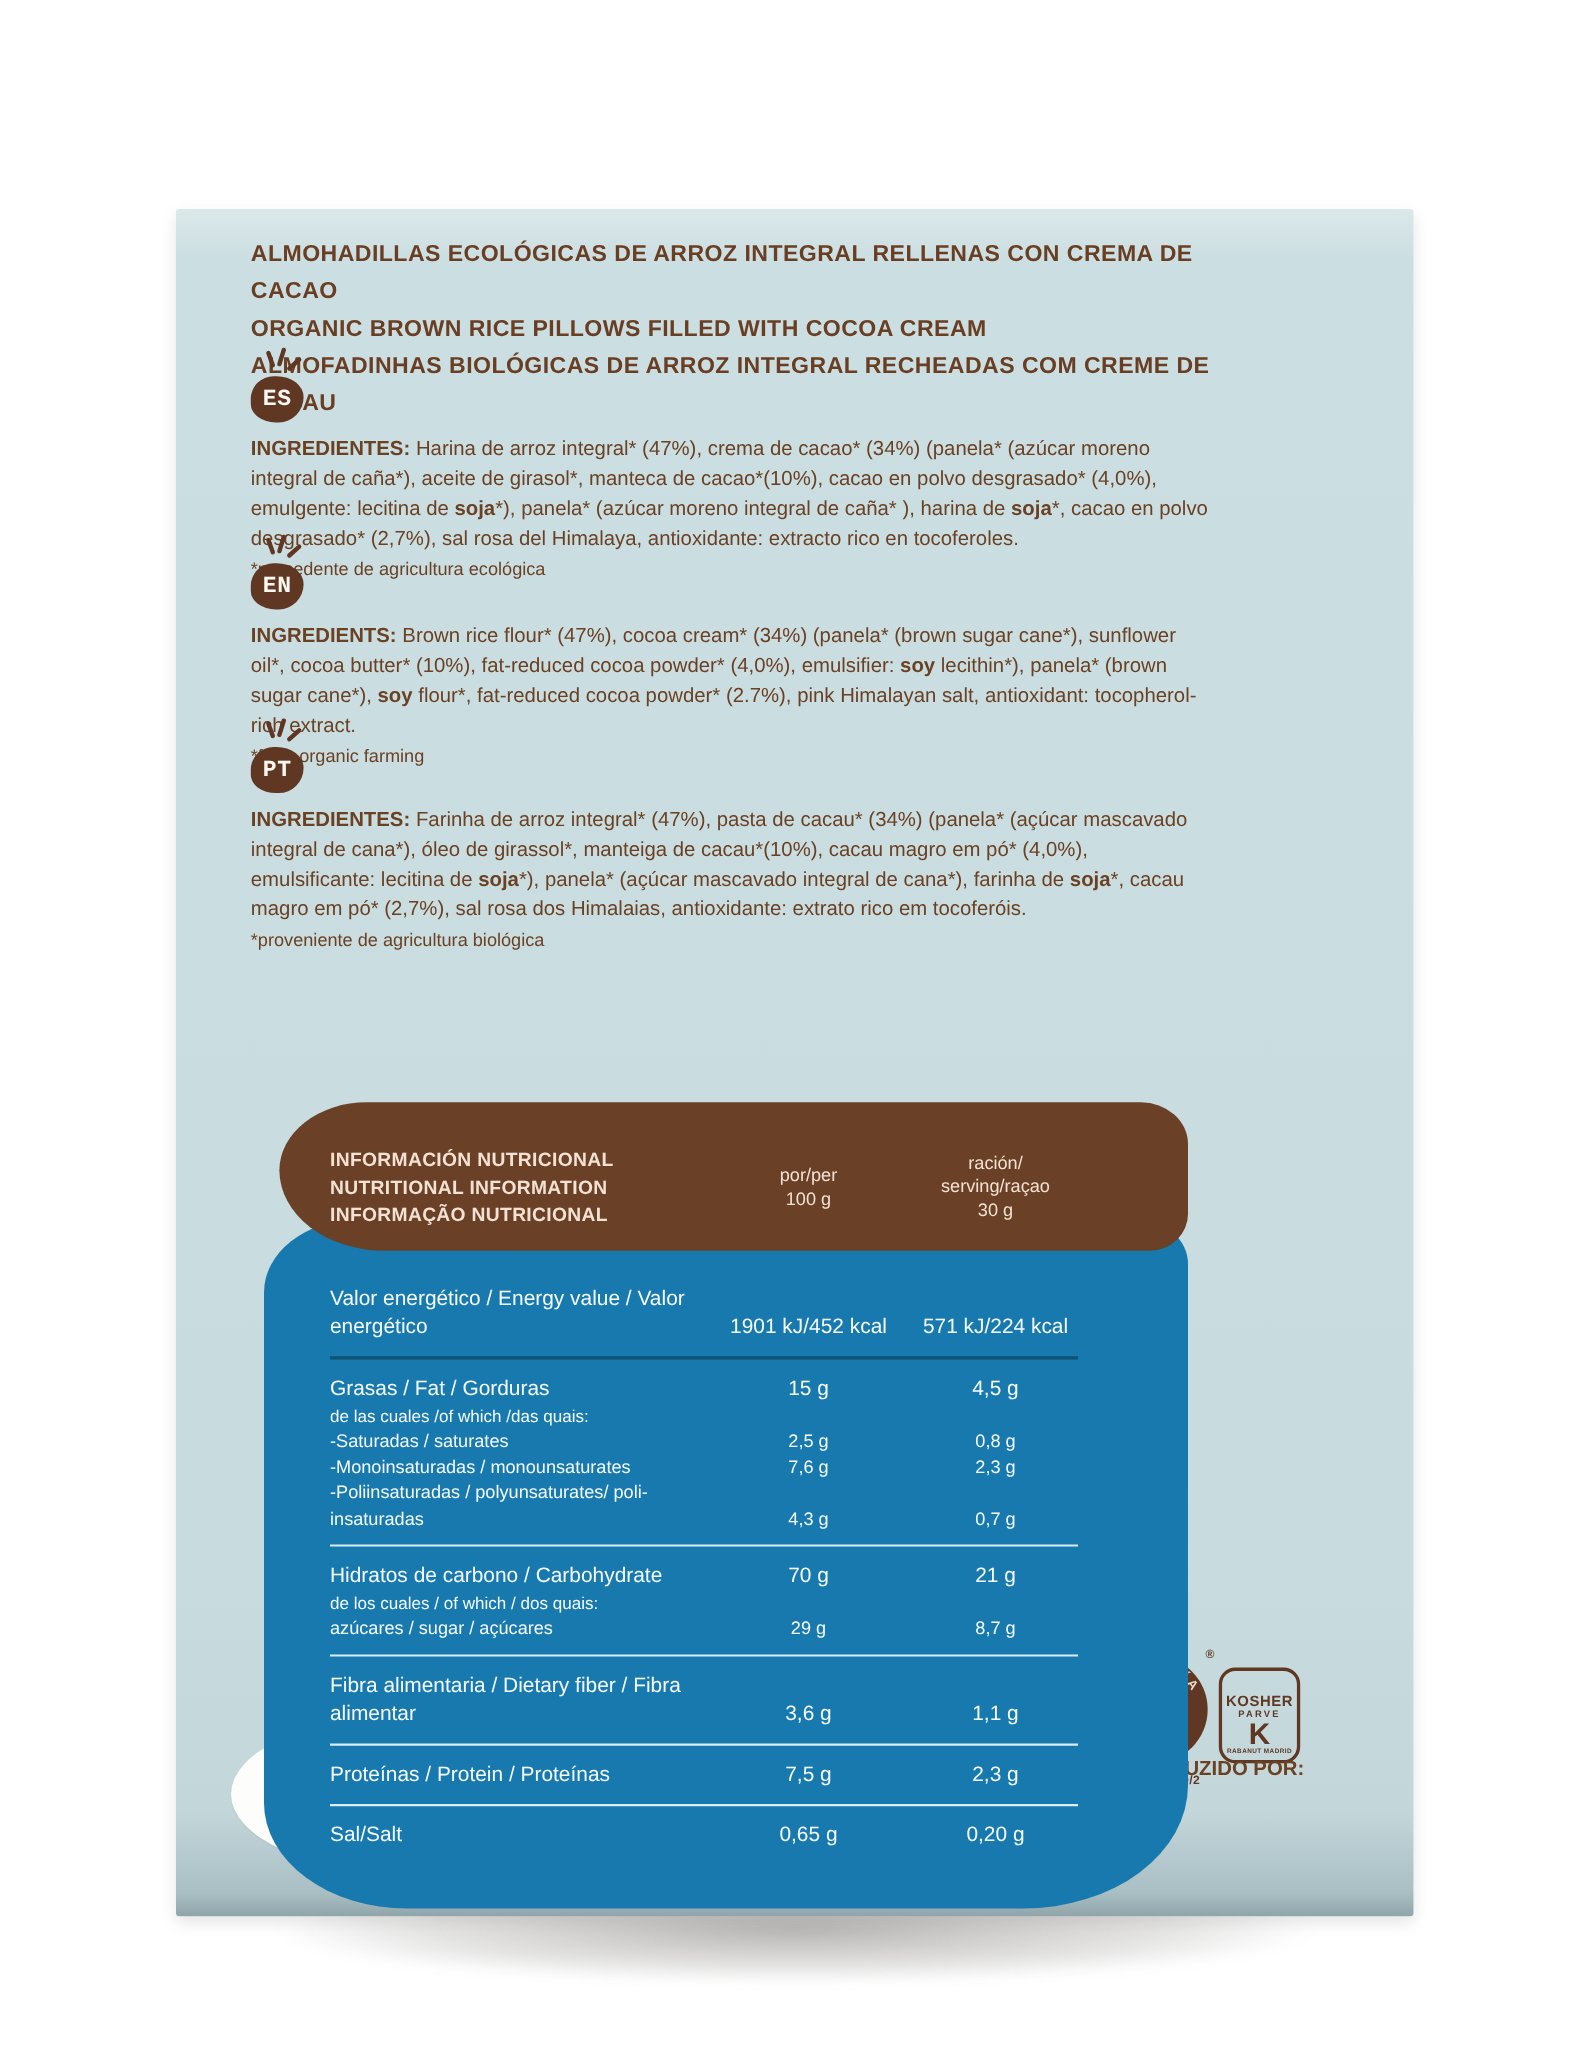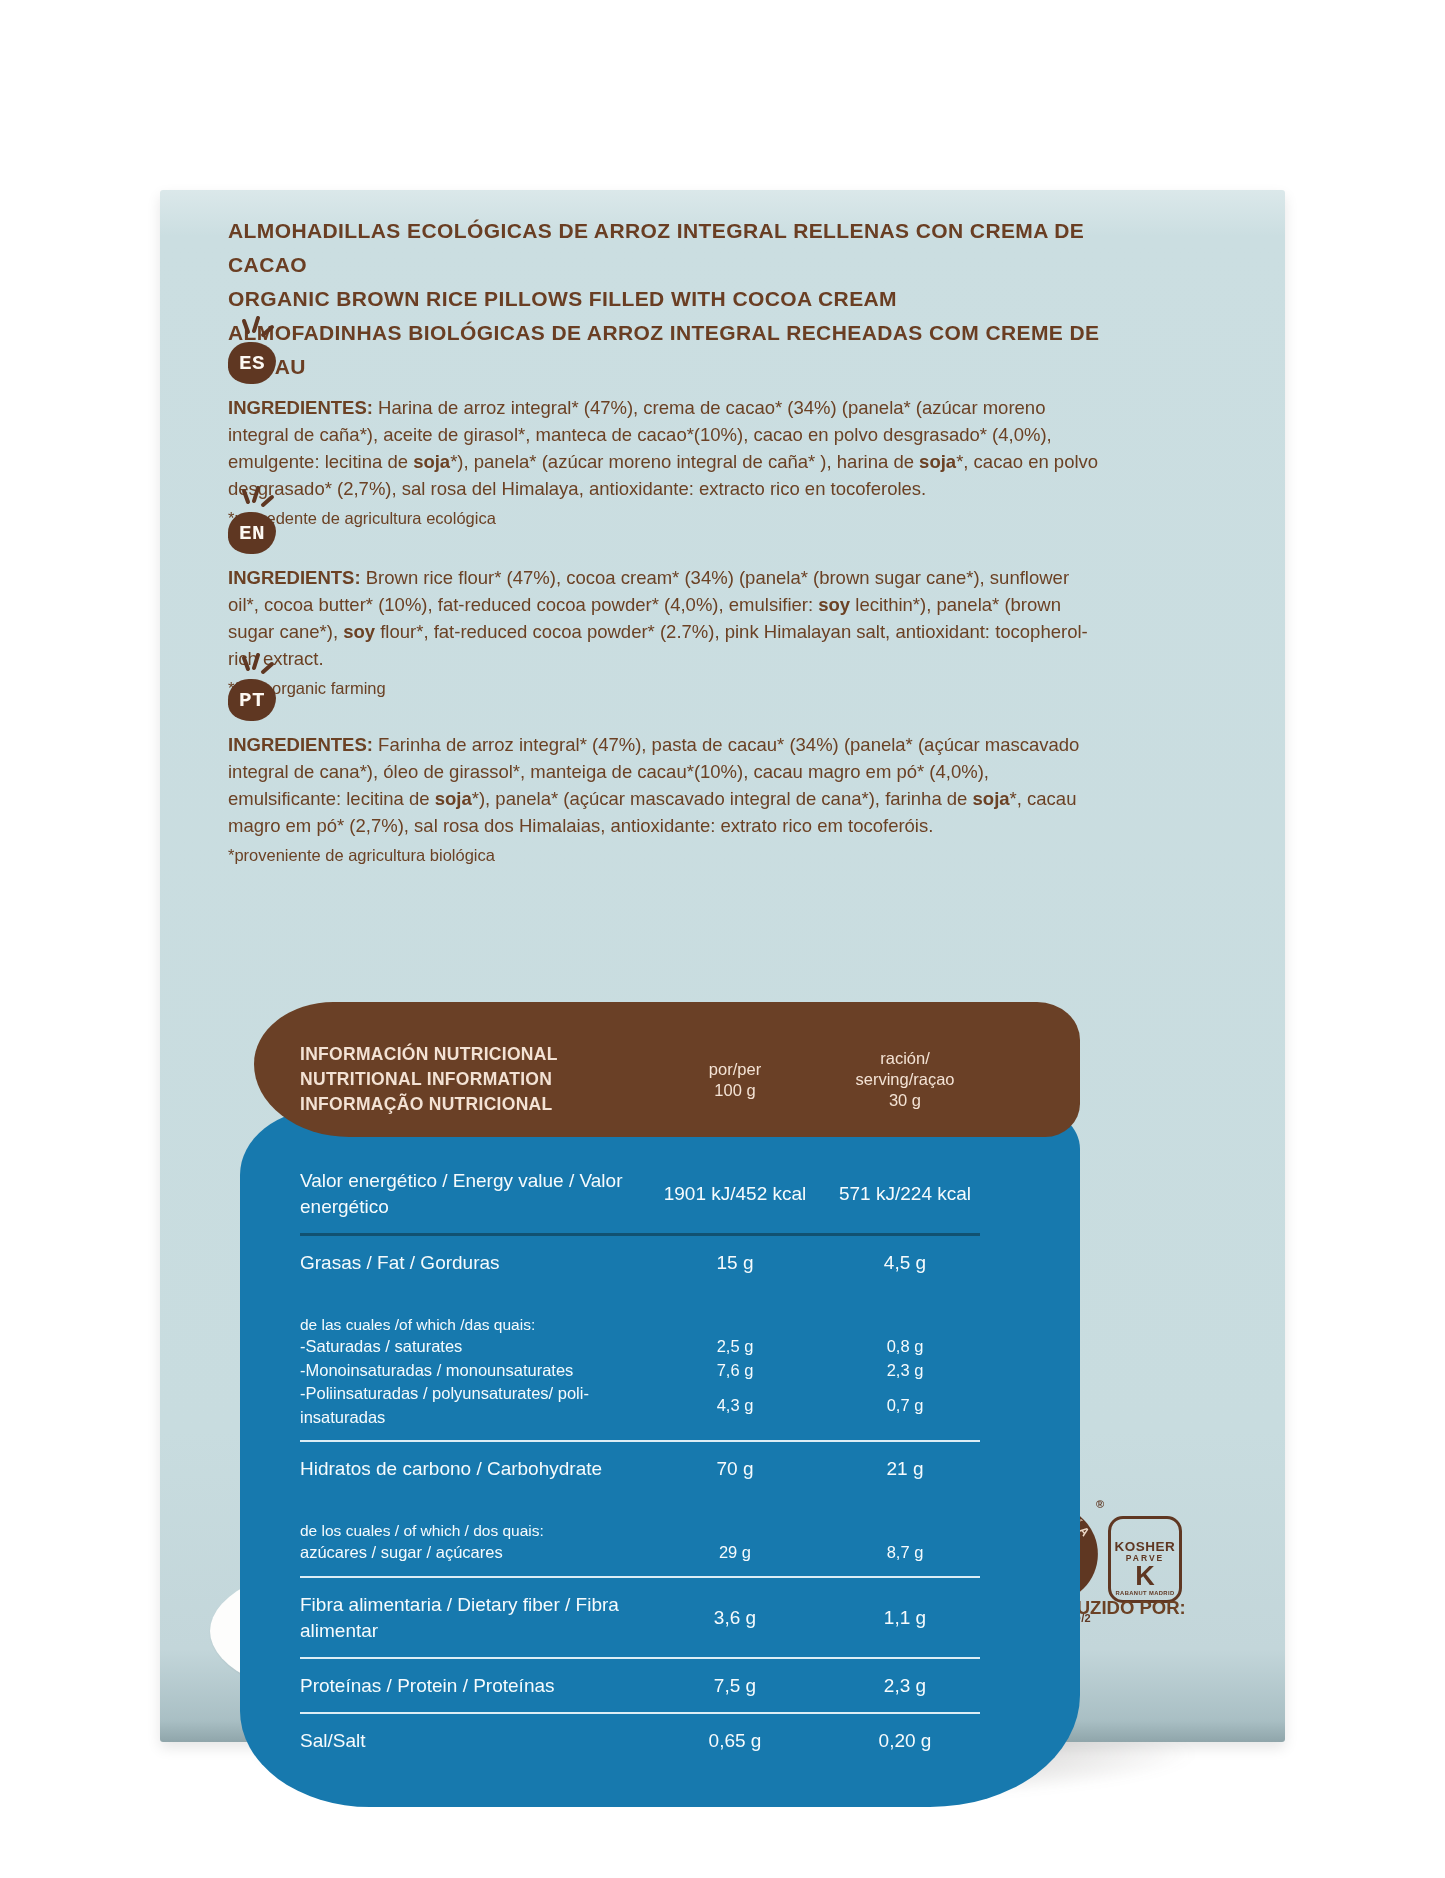--- a/index.html
+++ b/index.html
@@ -57,26 +57,26 @@
   .nh-col2{width:150px;}
   .nutri-body{
     position:relative;z-index:1;box-sizing:border-box;margin-top:-28px;width:840px;
     background:#1779ae;
     border-radius:84px 46px 150px 130px / 66px 40px 112px 96px;
     padding:52px 100px 40px 60px;color:#f6fbfd;
   }
   .ngroup{border-bottom:2px solid rgba(243,250,253,.9);padding:9px 0 11px;}
   .ngroup:first-child{border-bottom:3px solid rgba(14,56,76,.62);padding-top:2px;}
   .ngroup:last-child{border-bottom:none;}
-  .nrow{display:flex;align-items:center;}
+  .nrow{display:flex;align-items:flex-end;}
   .nl{flex:1;}
   .nv{width:190px;text-align:center;}
   .nv.v2{width:150px;}
   .nrow.main{font-size:19px;line-height:26px;padding:5px 0 2px;}
-  .nrow.note{font-size:15.5px;line-height:21px;margin-top:36px;}
+  .nrow.note{font-size:15.5px;line-height:21px;}
   .nrow.sub{font-size:16.5px;line-height:23.5px;}
   
   .halal{position:absolute;left:836px;top:1312px;width:106px;text-align:center;}
   .halal .reg{position:absolute;right:-2px;top:-4px;font-size:11px;color:#5f3722;font-weight:bold;}
   .cert-code{margin-top:2px;font-size:11px;font-weight:bold;color:#5f3722;letter-spacing:.3px;}
   .kosher{
     position:absolute;left:948px;top:1326px;width:74px;box-sizing:border-box;
     border:3.5px solid #5f3722;border-radius:15px;padding:21px 2px 3px;
     text-align:center;color:#5f3722;background:transparent;
   }

